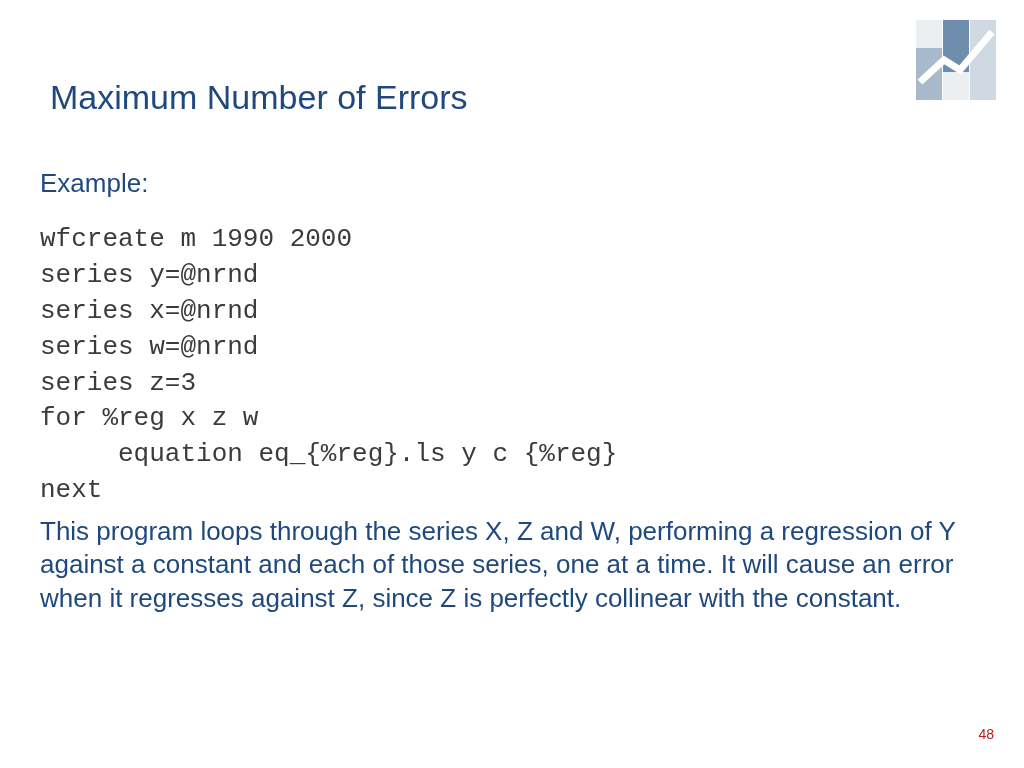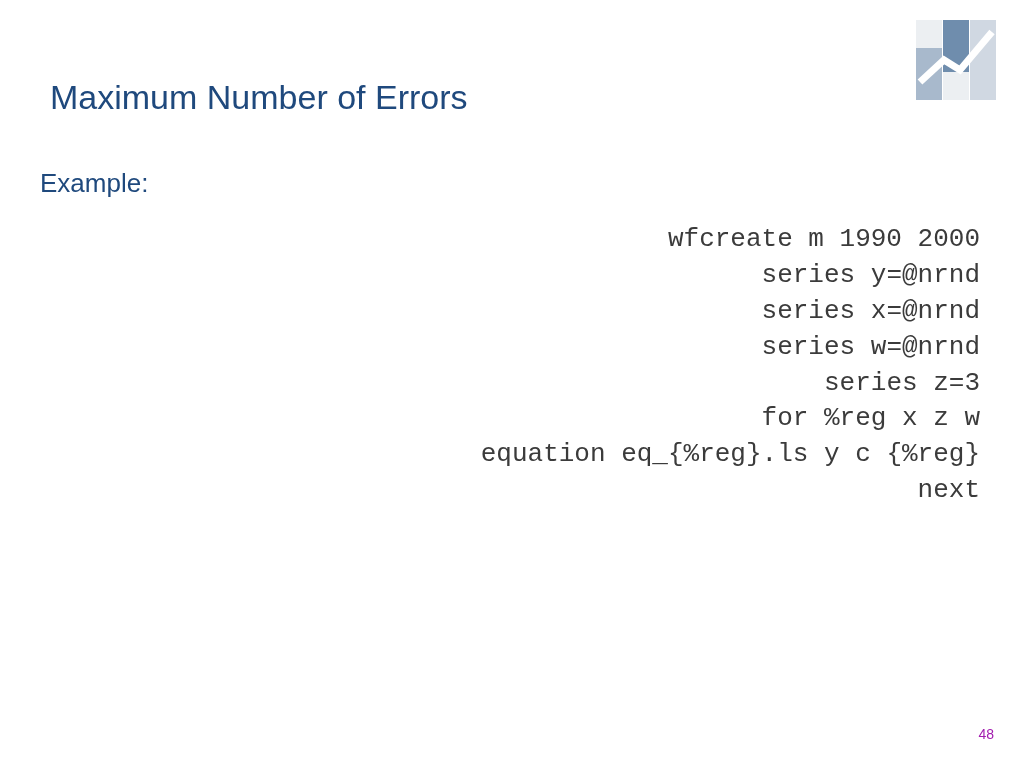--- a/index.html
+++ b/index.html
@@ -43,34 +43,33 @@
     font-size: 26px;
     color: #1f497d;
     margin-bottom: 23px;
   }
   .code {
     font-family: "Courier New", Courier, monospace;
     font-size: 26px;
     color: #3b3b3b;
     line-height: 1.38;
     white-space: pre;
-    text-align: right;
   }
   .body-text {
     font-size: 26px;
     color: #1f497d;
     line-height: 1.28;
     margin-top: 6px;
     width: 940px;
   }
   .page-number {
     position: absolute;
     right: 30px;
     bottom: 26px;
-    color: #a21caf;
+    color: #b91c1c;
     font-size: 14px;
   }
 </style>
 </head>
 <body>
 
 <div class="slide">
 
   <div class="logo">
     <svg viewBox="0 0 80 80" width="80" height="80">
@@ -90,16 +89,17 @@
 
     <div class="code"><span>wfcreate m 1990 2000</span>
 <span>series y=@nrnd</span>
 <span>series x=@nrnd</span>
 <span>series w=@nrnd</span>
 <span>series z=3</span>
 <span>for %reg x z w</span>
 <span>     equation eq_{%reg}.ls y c {%reg}</span>
 <span>next</span></div>
 
+    <div class="body-text">This program loops through the series X, Z and W, performing a regression of Y against a constant and each of those series, one at a time. It will cause an error when it regresses against Z, since Z is perfectly collinear with the constant.</div>
   </div>
 
   <div class="page-number">48</div>
 </div>
 
 </body></html>

